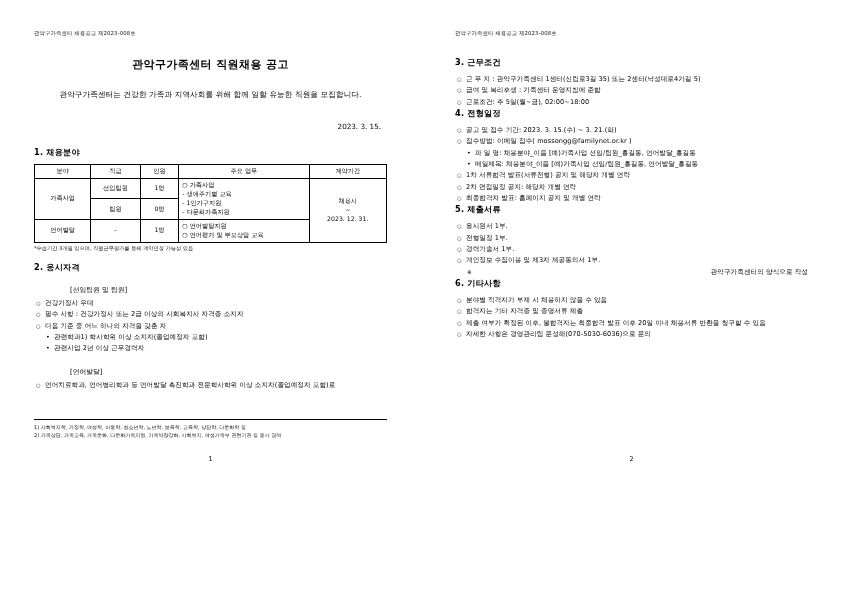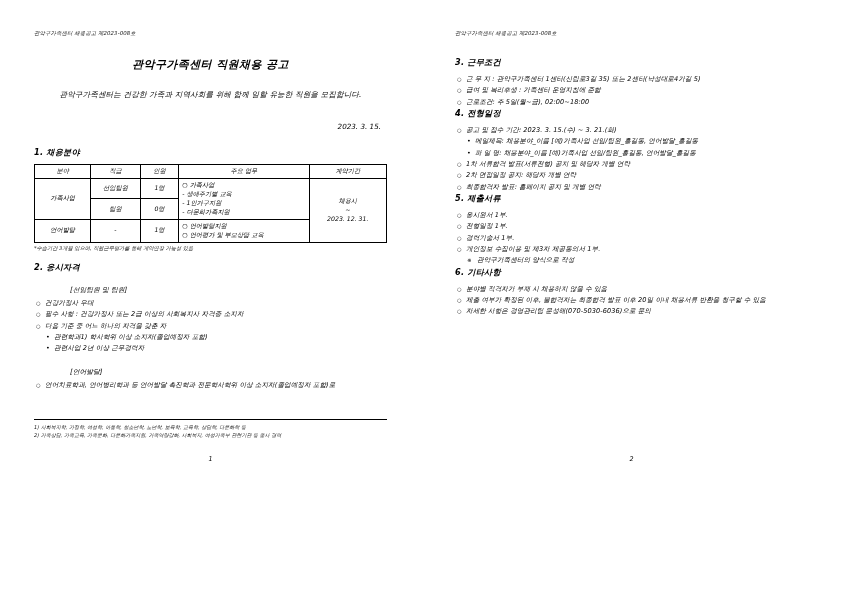--- a/index.html
+++ b/index.html
@@ -19,21 +19,20 @@
     width: 842px;
     height: 595px;
     display: flex;
   }
   .page {
     position: relative;
     width: 421px;
     height: 481px;
     box-sizing: border-box;
     padding: 30px 34px 26px 34px;
-    font-style: italic;
   }
   .page-divider {
     position: absolute;
     left: 421px;
     top: 0;
     width: 1px;
     height: 595px;
     background: #ffffff;
   }
   .hdr {
@@ -115,20 +114,21 @@
     padding-left: 18px;
   }
   ul.bul > li.lv2::before {
     content: "•";
     left: 10px;
     font-size: 6.4px;
     line-height: 1.75;
   }
   ul.bul > li.star {
     padding-left: 20px;
+    text-align: right;
   }
   ul.bul > li.star::before {
     content: "※";
     left: 10px;
     font-size: 5.6px;
     line-height: 2;
   }
   .grp-label {
     font-size: 6.8px;
     margin: 12px 0 3px 0;
@@ -266,39 +266,41 @@
     <div class="sec-title">3. 근무조건</div>
     <ul class="bul block">
       <li>근 무 지 : 관악구가족센터 1센터(신림로3길 35) 또는 2센터(낙성대로4가길 5)</li>
       <li>급여 및 복리후생 : 가족센터 운영지침에 준함</li>
       <li>근로조건: 주 5일(월~금), 02:00~18:00</li>
     </ul>
 
     <div class="sec-title">4. 전형일정</div>
     <ul class="bul block">
       <li>공고 및 접수 기간: 2023. 3. 15.(수) ~ 3. 21.(화)</li>
+      <li>접수방법: 이메일 접수( mossongg@familynet.or.kr )</li>
+      <li class="lv2">파 일 명: 채용분야_이름 [예)가족사업 선임/팀원_홍길동, 언어발달_홍길동</li>
       <li class="lv2">메일제목: 채용분야_이름 [예)가족사업 선임/팀원_홍길동, 언어발달_홍길동</li>
-      <li class="lv2">파 일 명: 채용분야_이름 [예)가족사업 선임/팀원_홍길동, 언어발달_홍길동</li>
       <li>1차 서류합격 발표(서류전형) 공지 및 해당자 개별 연락</li>
       <li>2차 면접일정 공지: 해당자 개별 연락</li>
       <li>최종합격자 발표: 홈페이지 공지 및 개별 연락</li>
     </ul>
 
     <div class="sec-title">5. 제출서류</div>
     <ul class="bul block">
       <li>응시원서 1부.</li>
       <li>전형일정 1부.</li>
       <li>경력기술서 1부.</li>
       <li>개인정보 수집이용 및 제3자 제공동의서 1부.</li>
       <li class="star">관악구가족센터의 양식으로 작성</li>
     </ul>
 
     <div class="sec-title">6. 기타사항</div>
     <ul class="bul block">
       <li>분야별 적격자가 부재 시 채용하지 않을 수 있음</li>
+      <li>합격자는 기타 자격증 및 증명서류 제출</li>
       <li>제출 여부가 확정된 이후, 불합격자는 최종합격 발표 이후 20일 이내 채용서류 반환을 청구할 수 있음</li>
       <li>자세한 사항은 경영관리팀 문성해(070-5030-6036)으로 문의</li>
     </ul>
 
     <div class="pg-num right">2</div>
   </div>
 
 </div>
 
 </body></html>

